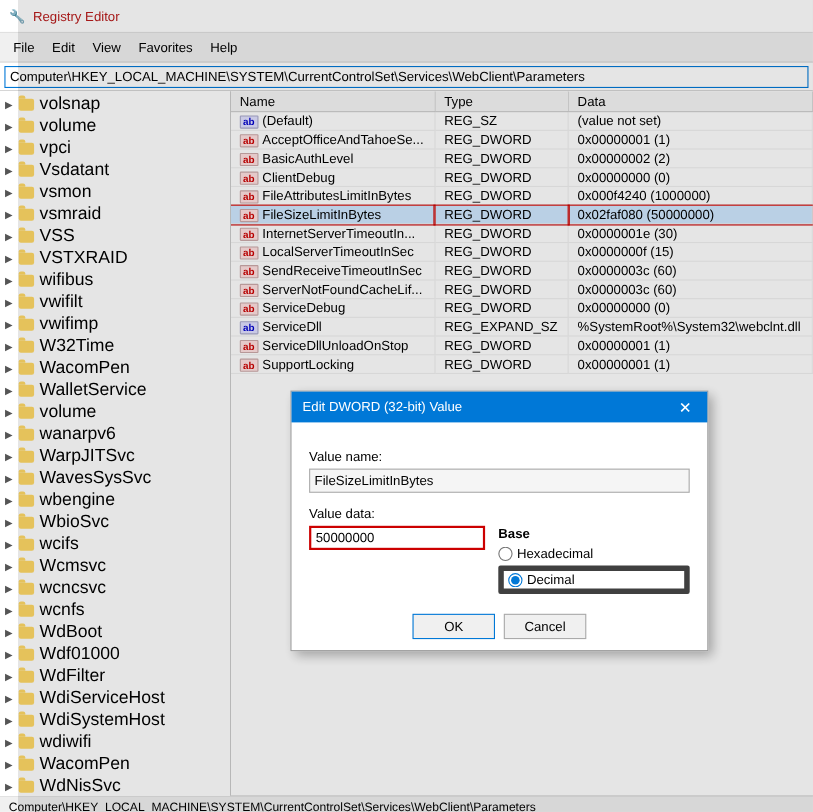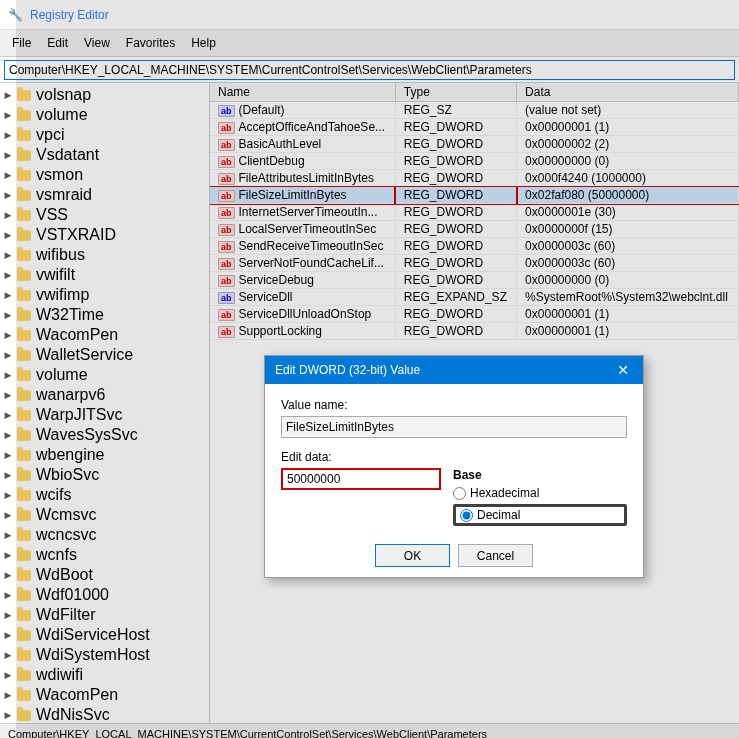--- a/index.html
+++ b/index.html
@@ -24,21 +24,21 @@
     }
     .title-bar-icon {
       width: 16px;
       height: 16px;
       display: flex;
       align-items: center;
       justify-content: center;
     }
     .title-bar-title {
       font-size: 12px;
-      color: #3b82f6;
+      color: #b91c1c;
     }
 
     
     .menu-bar {
       background: #f0f0f0;
       height: 22px;
       display: flex;
       align-items: center;
       padding: 13px 4px;
       border-bottom: 1px solid #d0d0d0;
@@ -259,21 +259,21 @@
       background: none;
       border: none;
       color: #fff;
       font-size: 14px;
       cursor: pointer;
       display: flex;
       align-items: center;
       justify-content: center;
     }
     .dialog-body {
-      padding: 14px 16px 10px;
+      padding: 24px 16px 10px;
     }
     .dialog-label {
       font-size: 12px;
       margin-bottom: 4px;
     }
     .dialog-input {
       width: 100%;
       height: 22px;
       border: 1px solid #aaa;
       padding: 0 4px;
@@ -307,21 +307,21 @@
       display: flex;
       align-items: center;
       gap: 4px;
       margin-bottom: 4px;
       font-size: 12px;
     }
     .radio-row input[type="radio"] {
       accent-color: #0078d7;
     }
     .radio-decimal {
-      border: 3px solid #404040;
+      border: 5px solid #404040;
       padding: 1px 4px;
       border-radius: 2px;
     }
     .dialog-buttons {
       display: flex;
       justify-content: center;
       gap: 8px;
       margin-top: 4px;
     }
     .dialog-btn {
@@ -737,21 +737,21 @@
 
 <div class="modal-overlay">
   <div class="dialog">
     <div class="dialog-titlebar">
       <span>Edit DWORD (32-bit) Value</span>
       <button class="dialog-close-btn">✕</button>
     </div>
     <div class="dialog-body">
       <div class="dialog-label">Value name:</div>
       <input class="dialog-input" type="text" readonly="" value="FileSizeLimitInBytes" style="">
-      <div class="dialog-label">Edit data:</div>
+      <div class="dialog-label">Value data:</div>
       <div class="dialog-row">
         <input class="dialog-value-input" type="text" value="50000000" style="">
         <div class="dialog-base-group">
           <div class="base-label">Base</div>
           <div class="radio-row">
             <input type="radio" name="base" id="radio-hex" style="">
             <label for="radio-hex">Hexadecimal</label>
           </div>
           <div class="radio-row radio-decimal">
             <input type="radio" name="base" id="radio-dec" checked="" style="">

